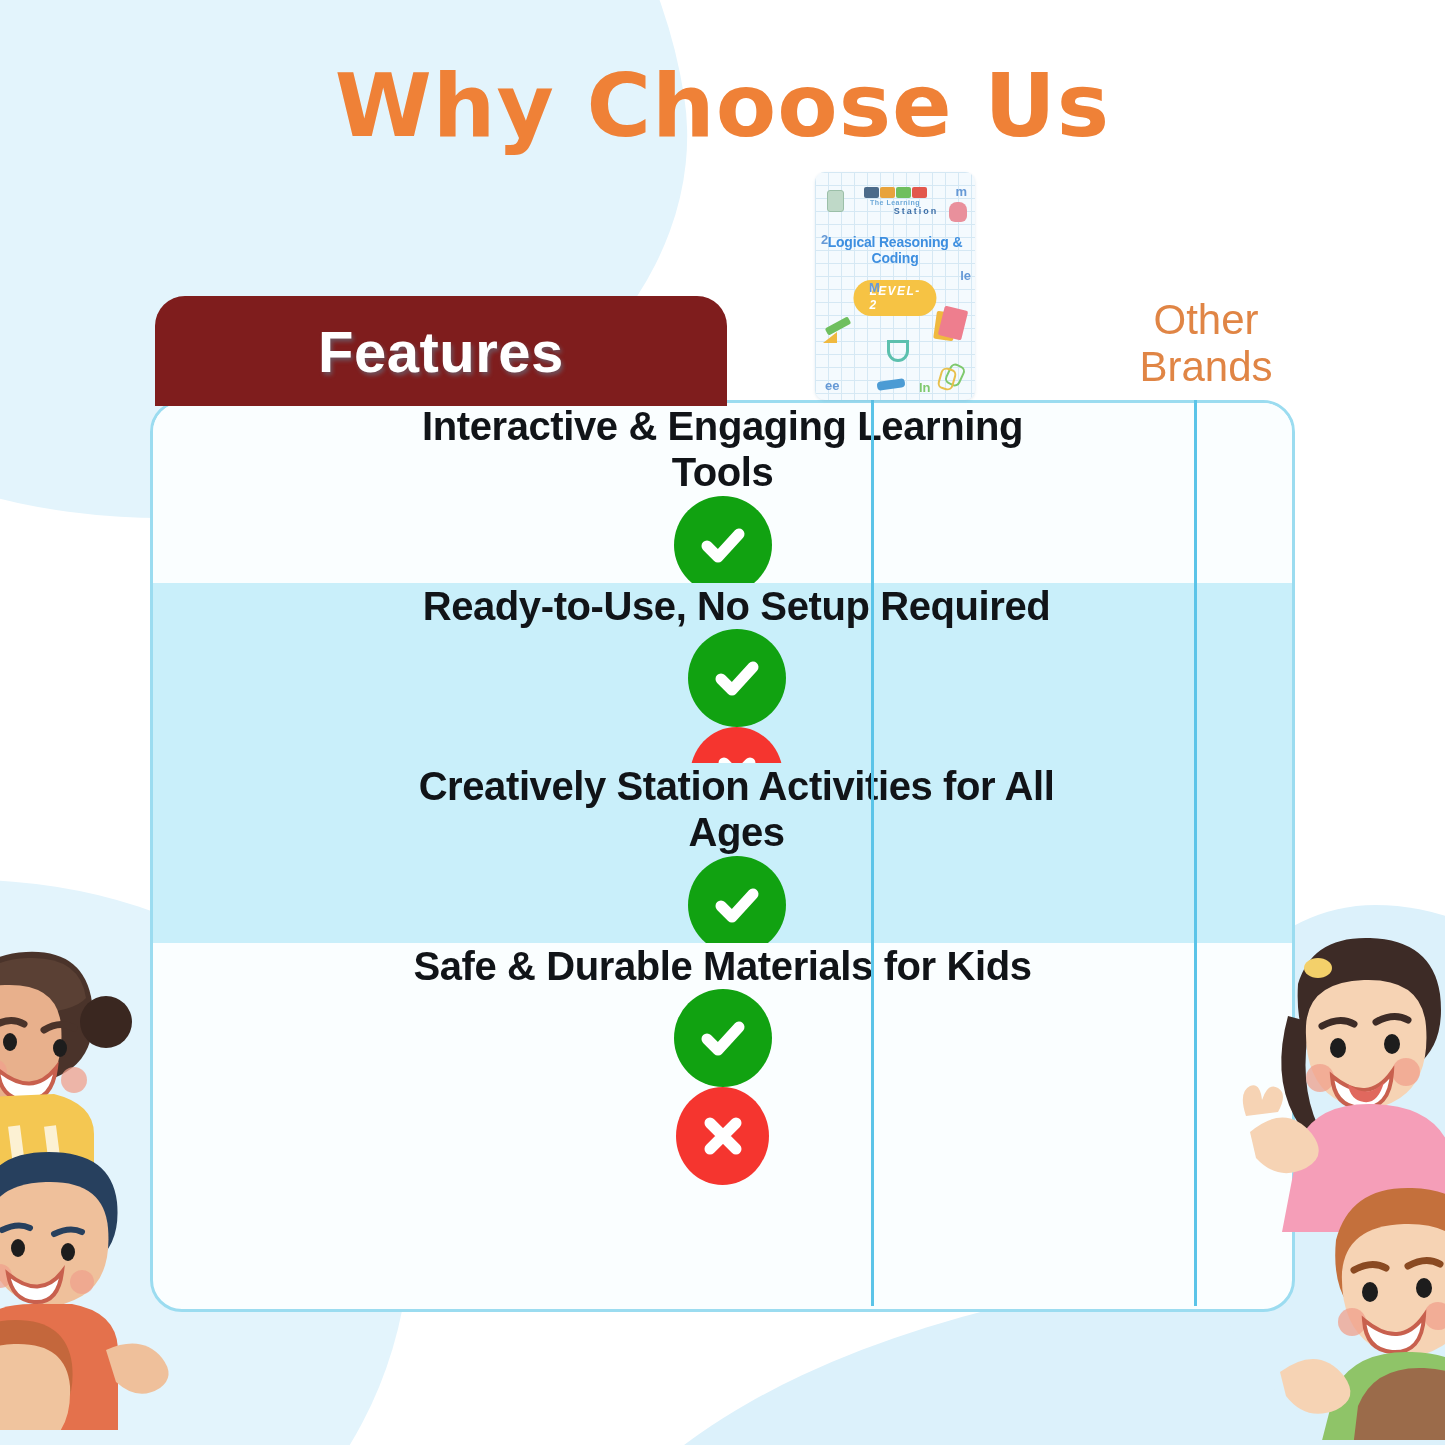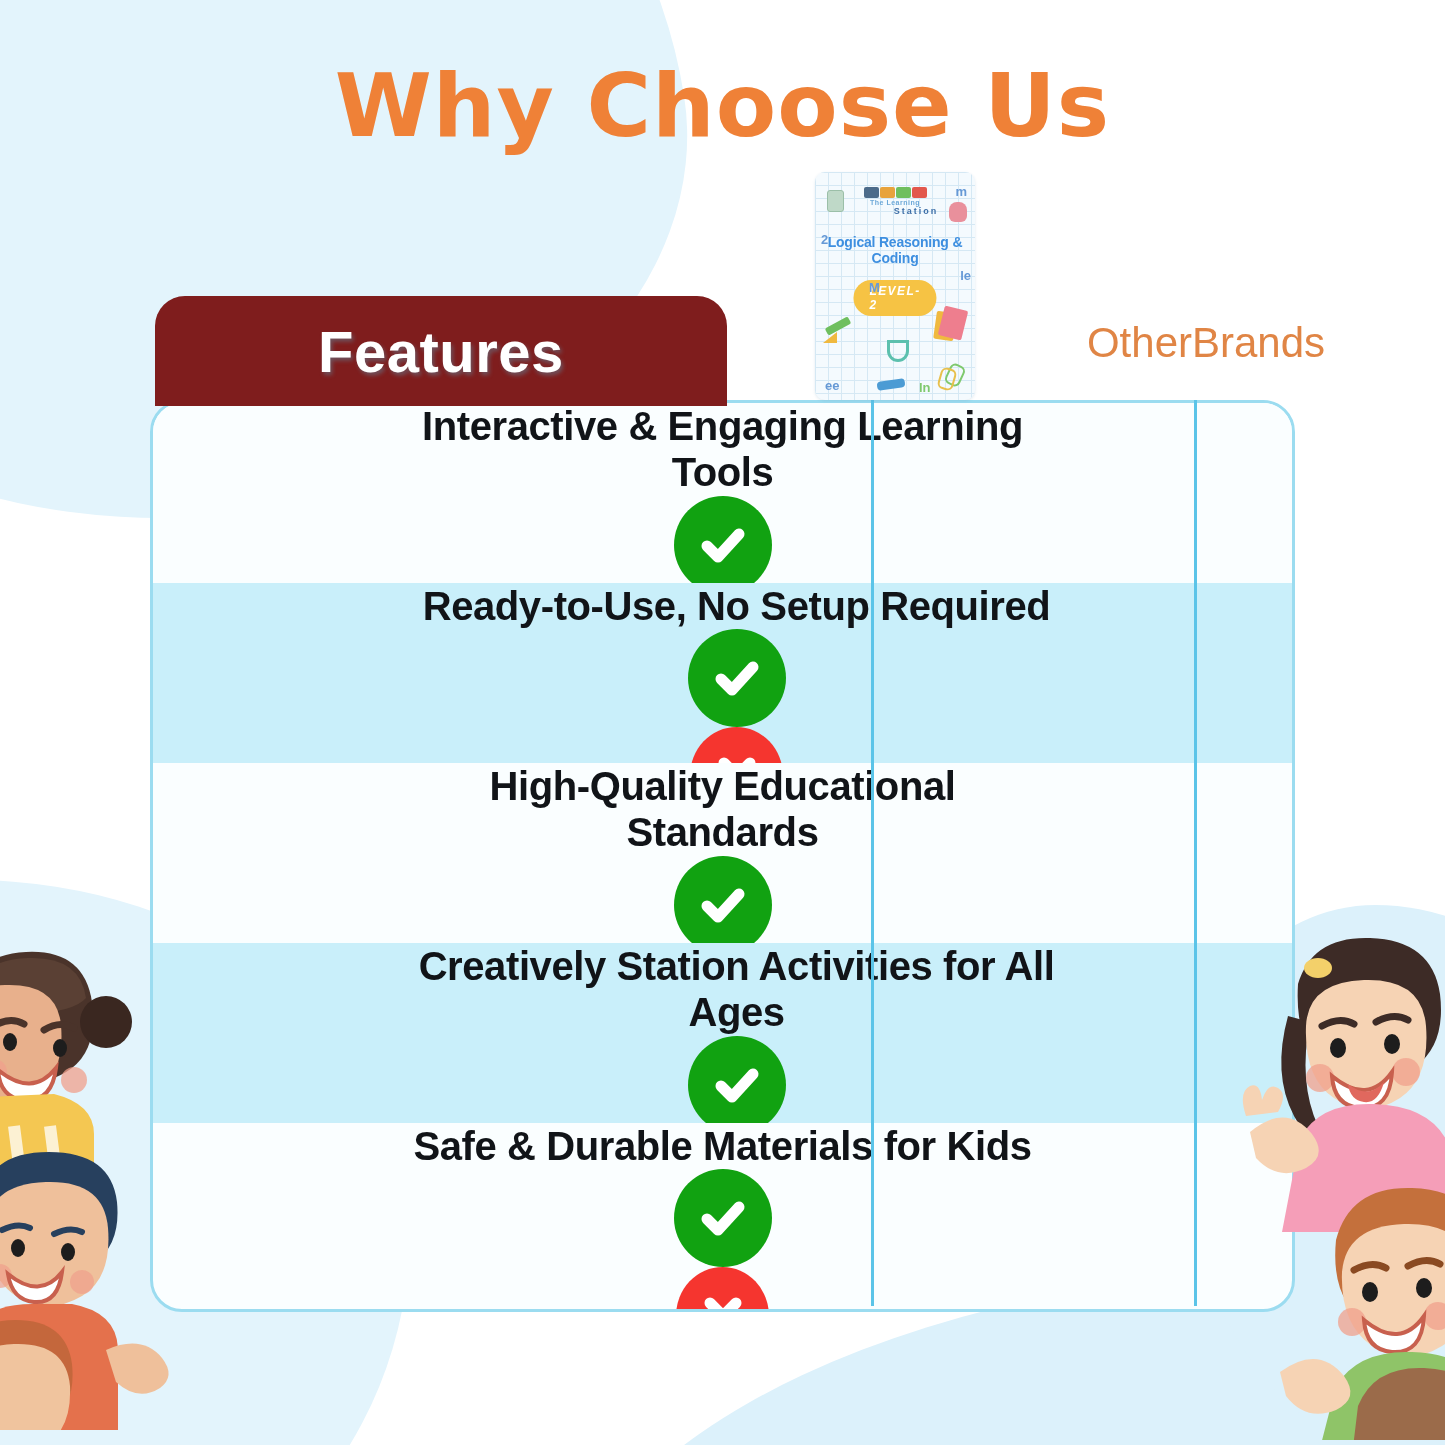--- a/index.html
+++ b/index.html
@@ -56,21 +56,21 @@
     display:flex;align-items:center;justify-content:center;
     z-index:3;
   }
   .features-head .ftext{
     color:#ffffff;font-size:58px;font-weight:bold;letter-spacing:.5px;
     text-shadow:2px 3px 4px rgba(90,150,175,.45);
   }
 
   .other-head{
     position:absolute;left:896px;top:-8px;width:320px;height:110px;
-    display:flex;flex-direction:row;align-items:center;justify-content:center;
+    display:flex;flex-direction:column;align-items:center;justify-content:center;
     color:#E08545;font-size:42px;line-height:1.13;text-align:left;
     z-index:3;
   }
 
   .grid{
     position:absolute;left:0;top:104px;width:1139px;height:906px;
     border:3px solid #9BDCF0;
     border-radius:32px;
     background:#FAFEFF;
     overflow:hidden;
@@ -222,37 +222,20 @@
       </div>
       <div class="cell-mark last">
         <div class="icon-circle no">
           <svg width="60" height="60" viewBox="0 0 60 60">
               <path d="M17 17 L43 43 M43 17 L17 43" fill="none" stroke="#ffffff" stroke-width="11" stroke-linecap="round"></path>
             </svg>
         </div>
       </div>
     </div>
 
-    <div class="row plain">
-      <div class="cell-feature">High-Quality Educational Standards</div>
-      <div class="cell-mark">
-        <div class="icon-circle ok">
-          <svg width="60" height="60" viewBox="0 0 60 60">
-              <path d="M14 31 L25 42 L46 19" fill="none" stroke="#ffffff" stroke-width="11" stroke-linecap="round" stroke-linejoin="round"></path>
-            </svg>
-        </div>
-      </div>
-      <div class="cell-mark last">
-        <div class="icon-circle no">
-          <svg width="60" height="60" viewBox="0 0 60 60">
-              <path d="M17 17 L43 43 M43 17 L17 43" fill="none" stroke="#ffffff" stroke-width="11" stroke-linecap="round"></path>
-            </svg>
-        </div>
-      </div>
-    </div>
 
     <div class="row alt">
       <div class="cell-feature">Creatively Station Activities for All Ages</div>
       <div class="cell-mark">
         <div class="icon-circle ok">
           <svg width="60" height="60" viewBox="0 0 60 60">
               <path d="M14 31 L25 42 L46 19" fill="none" stroke="#ffffff" stroke-width="11" stroke-linecap="round" stroke-linejoin="round"></path>
             </svg>
         </div>
       </div>

